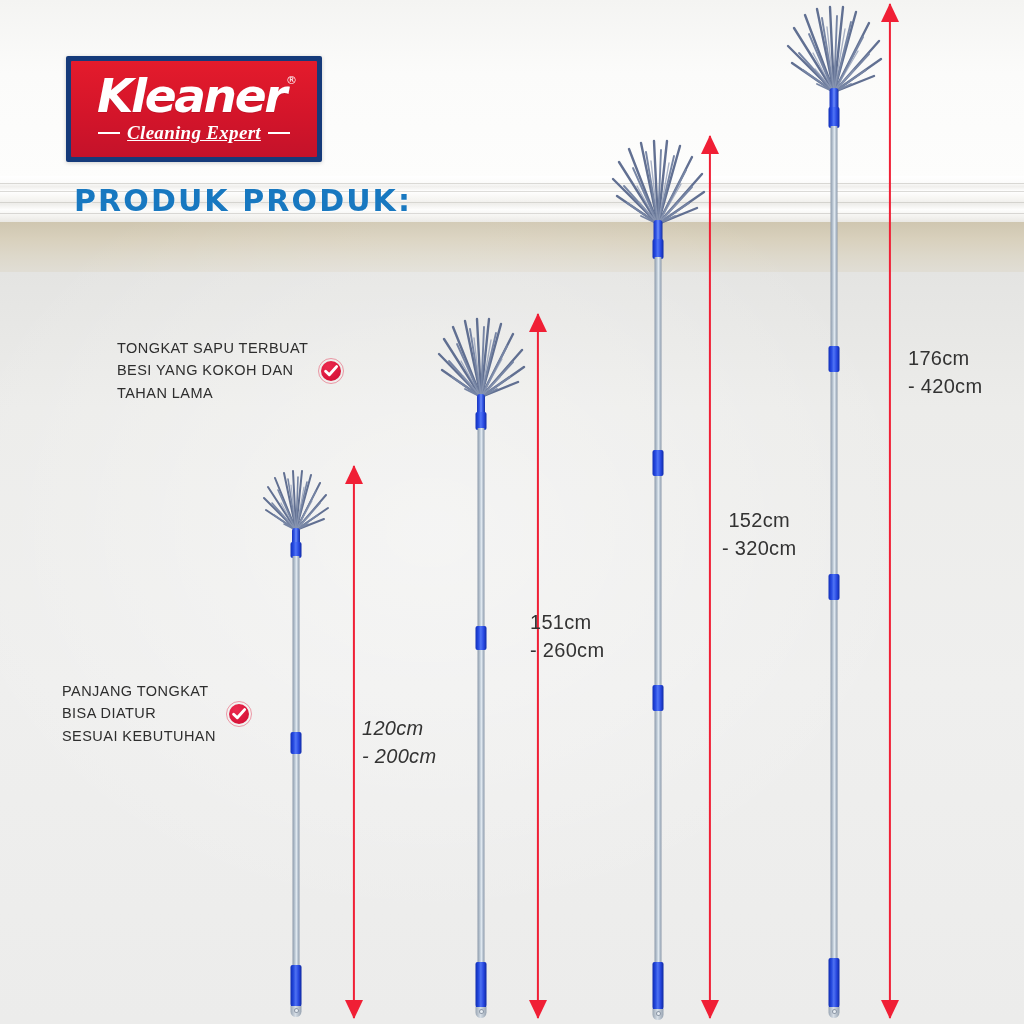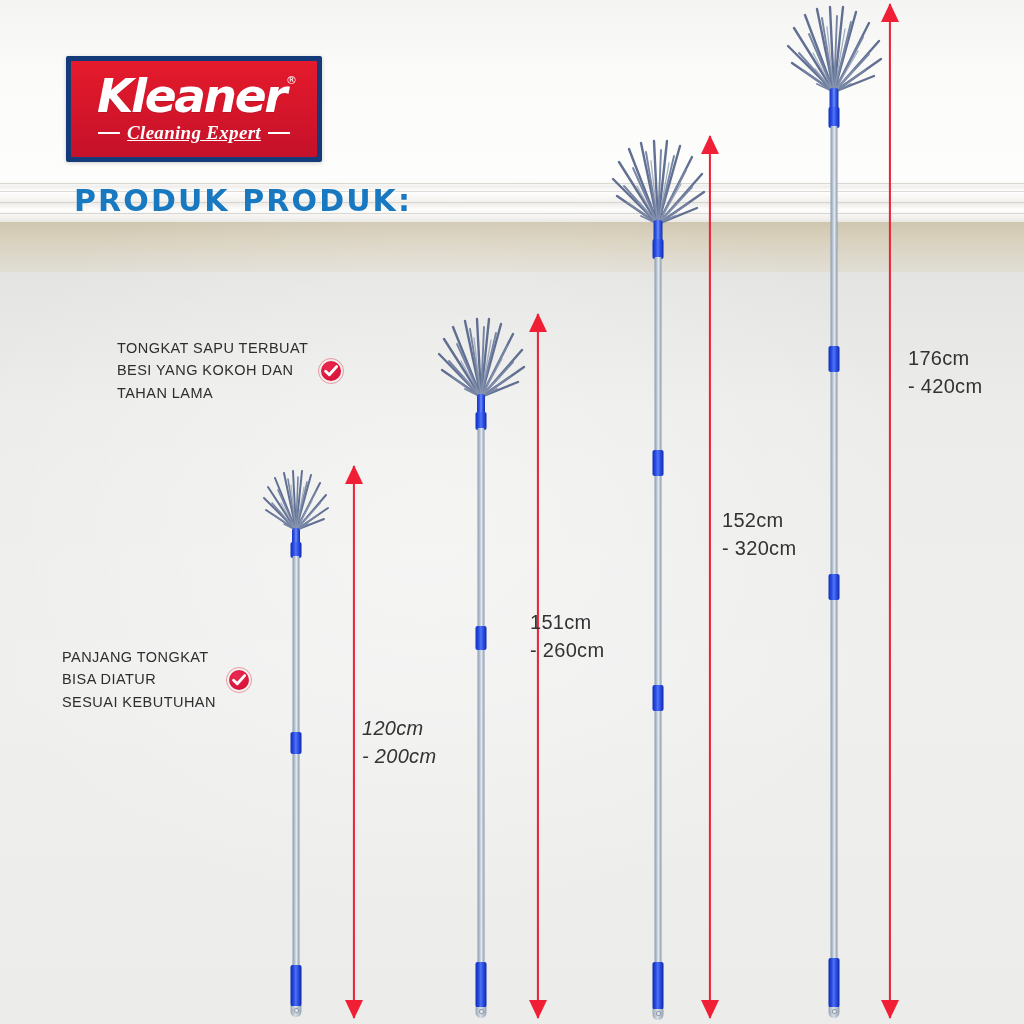--- a/index.html
+++ b/index.html
@@ -203,21 +203,21 @@
 TAHAN LAMA</div>
   <div class="check-badge">
     <div class="ring"></div>
       <div class="disc"></div>
     <svg viewBox="0 0 26 26" width="26" height="26">
       <path d="M7.6 13.2 L11.3 16.8 L18.6 8.6" fill="none" stroke="#fff" stroke-width="2.9" stroke-linecap="round" stroke-linejoin="round"></path>
     </svg>
   </div>
 </div>
 
-<div class="annot" style="left:62px; top:646px;">
+<div class="annot" style="left:62px; top:680px;">
   <div class="annot-text">PANJANG TONGKAT
 BISA DIATUR
 SESUAI KEBUTUHAN</div>
   <div class="check-badge">
     <div class="ring"></div>
       <div class="disc"></div>
     <svg viewBox="0 0 26 26" width="26" height="26">
       <path d="M7.6 13.2 L11.3 16.8 L18.6 8.6" fill="none" stroke="#fff" stroke-width="2.9" stroke-linecap="round" stroke-linejoin="round"></path>
     </svg>
   </div>
@@ -443,16 +443,16 @@
 <div class="arrow" style="left:880px; top:4px; width:20px; height:1014px;">
   <div class="shaft"></div>
     <div class="head-up"></div>
     <div class="head-dn"></div>
 </div>
 
 <div class="dim-label" style="left:362px; top:714px;font-style:italic;">120cm
 - 200cm</div>
 <div class="dim-label" style="left:530px; top:608px;">151cm
 - 260cm</div>
-<div class="dim-label" style="left:722px; top:506px;">152cm
+<div class="dim-label" style="left:722px; top:506px;text-align:center;">152cm
 - 320cm</div>
 <div class="dim-label" style="left:908px; top:344px;">176cm
 - 420cm</div>
 
 </body></html>

